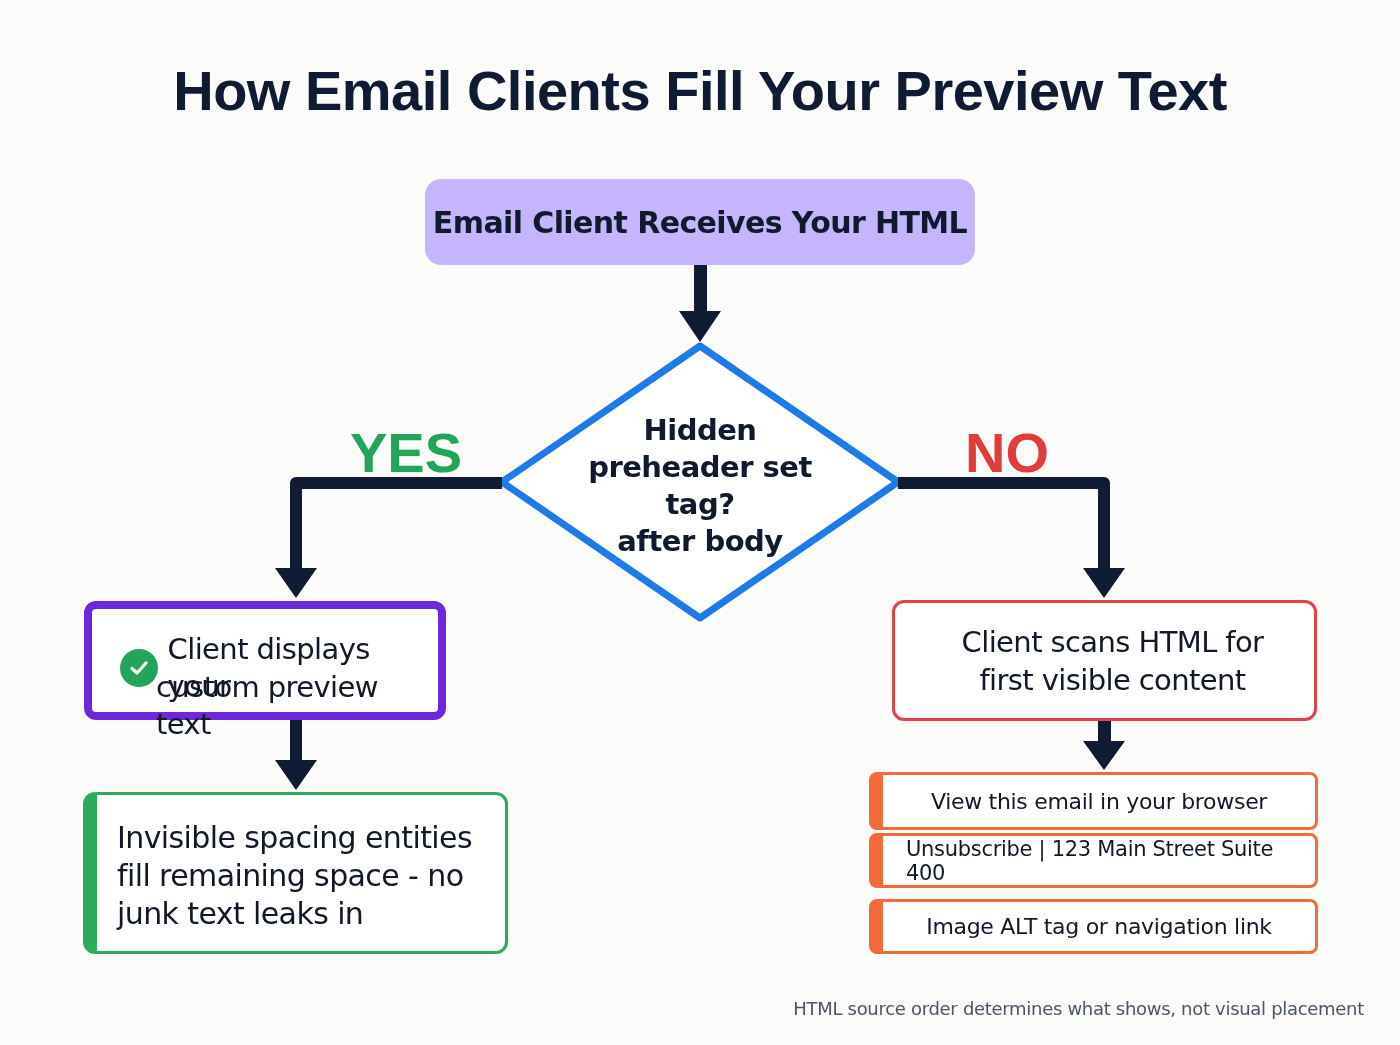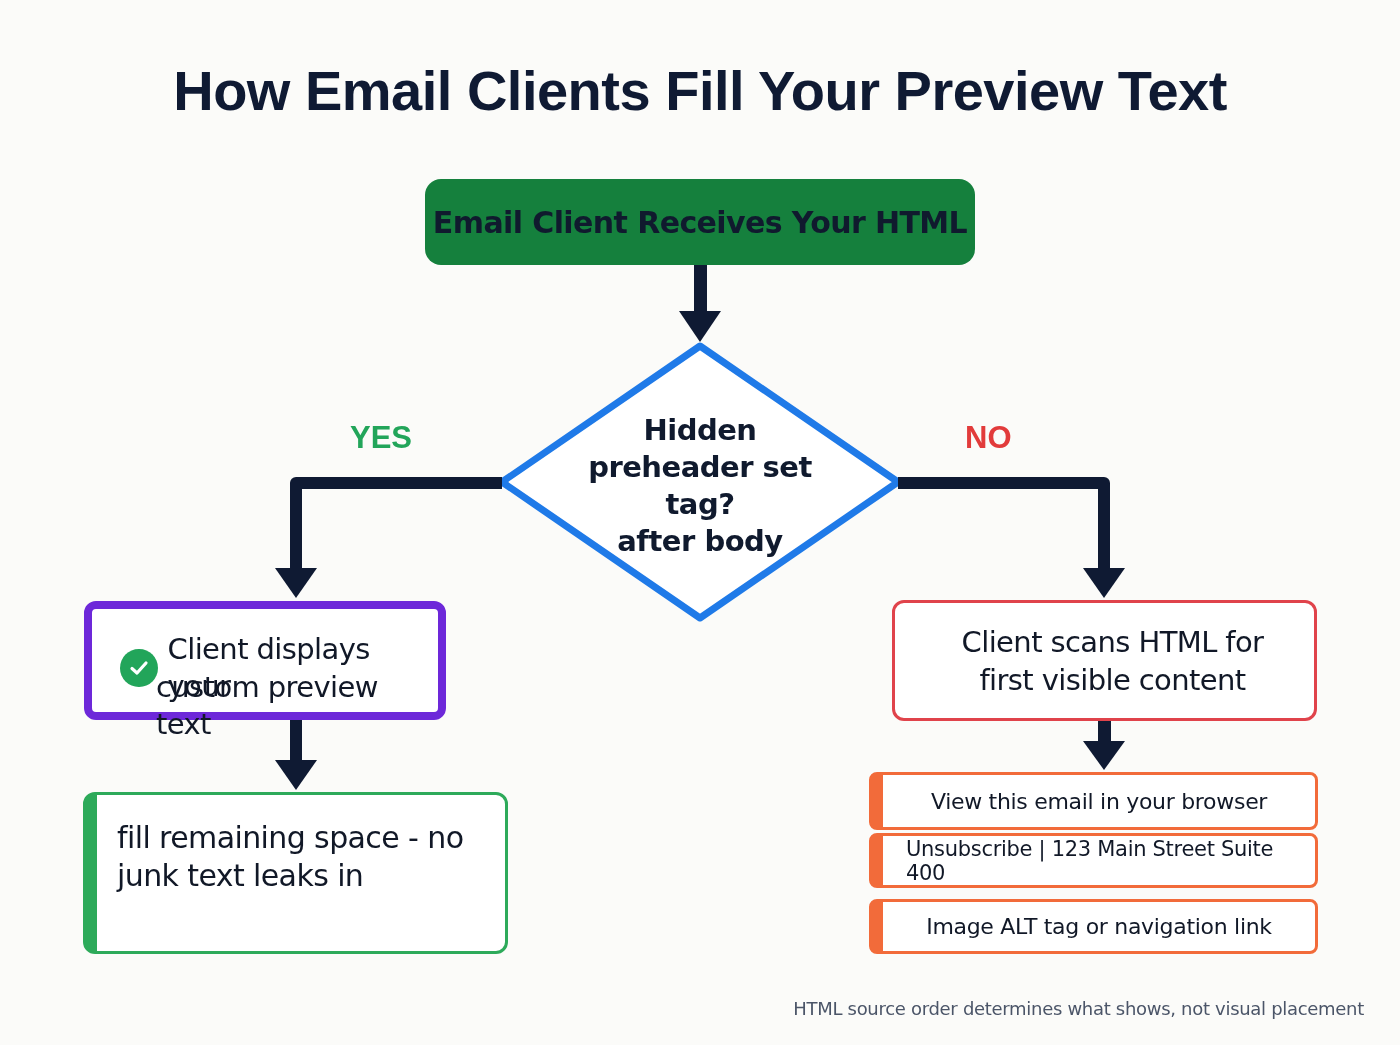--- a/index.html
+++ b/index.html
@@ -14,35 +14,35 @@
     .title {
       position: absolute; left: 0; top: 58px; width: 1400px;
       text-align: center;
       font-size: 56px; font-weight: bold;
       color: #0f1a33; letter-spacing: -0.5px;
       font-family: "Liberation Sans", sans-serif;
     }
     svg.connectors { position: absolute; left: 0; top: 0; }
     .start-box {
       position: absolute; left: 425px; top: 179px; width: 550px; height: 86px;
-      background: #15803d; border-radius: 16px;
+      background: #c4b5fd; border-radius: 16px;
       display: flex; align-items: center; justify-content: center;
       font-size: 30px; font-weight: bold; color: #101a2e;
       font-family: "DejaVu Sans", sans-serif;
       letter-spacing: -0.6px;
     }
     .decision-text {
       position: absolute; left: 570px; top: 412px; width: 260px;
       text-align: center; font-size: 29px; font-weight: bold; color: #101a2e;
       line-height: 37px;
       font-family: "DejaVu Sans", sans-serif;
       letter-spacing: -0.5px;
     }
     .branch-label {
-      position: absolute; font-size: 31px; font-weight: bold;
+      position: absolute; font-size: 56px; font-weight: bold;
       font-family: "Liberation Sans", sans-serif;
     }
     .yes-label { left: 350px; top: 420px; color: #22a55a; }
     .no-label { left: 965px; top: 420px; color: #e23b3b; }
     .box {
       position: absolute; background: #ffffff; border-radius: 12px;
       box-sizing: border-box;
       font-family: "DejaVu Sans", sans-serif;
       color: #111827;
     }
@@ -142,20 +142,21 @@
       <svg width="22" height="22" viewBox="0 0 22 22">
           <path d="M4 11.5 L9 16 L18 6" fill="none" stroke="#ffffff" stroke-width="3.2" stroke-linecap="round" stroke-linejoin="round"></path>
         </svg>
     </span>
     <span>Client displays your</span>
   </div>
   <div class="line2">custom preview text</div>
 </div>
 
 <div class="box green-box2">
+  <div>Invisible spacing entities</div>
   <div>fill remaining space - no</div>
   <div>junk text leaks in</div>
 </div>
 
 <div class="box red-box">
   <div>
     <div>Client scans HTML for</div>
     <div>first visible content</div>
   </div>
 </div>

